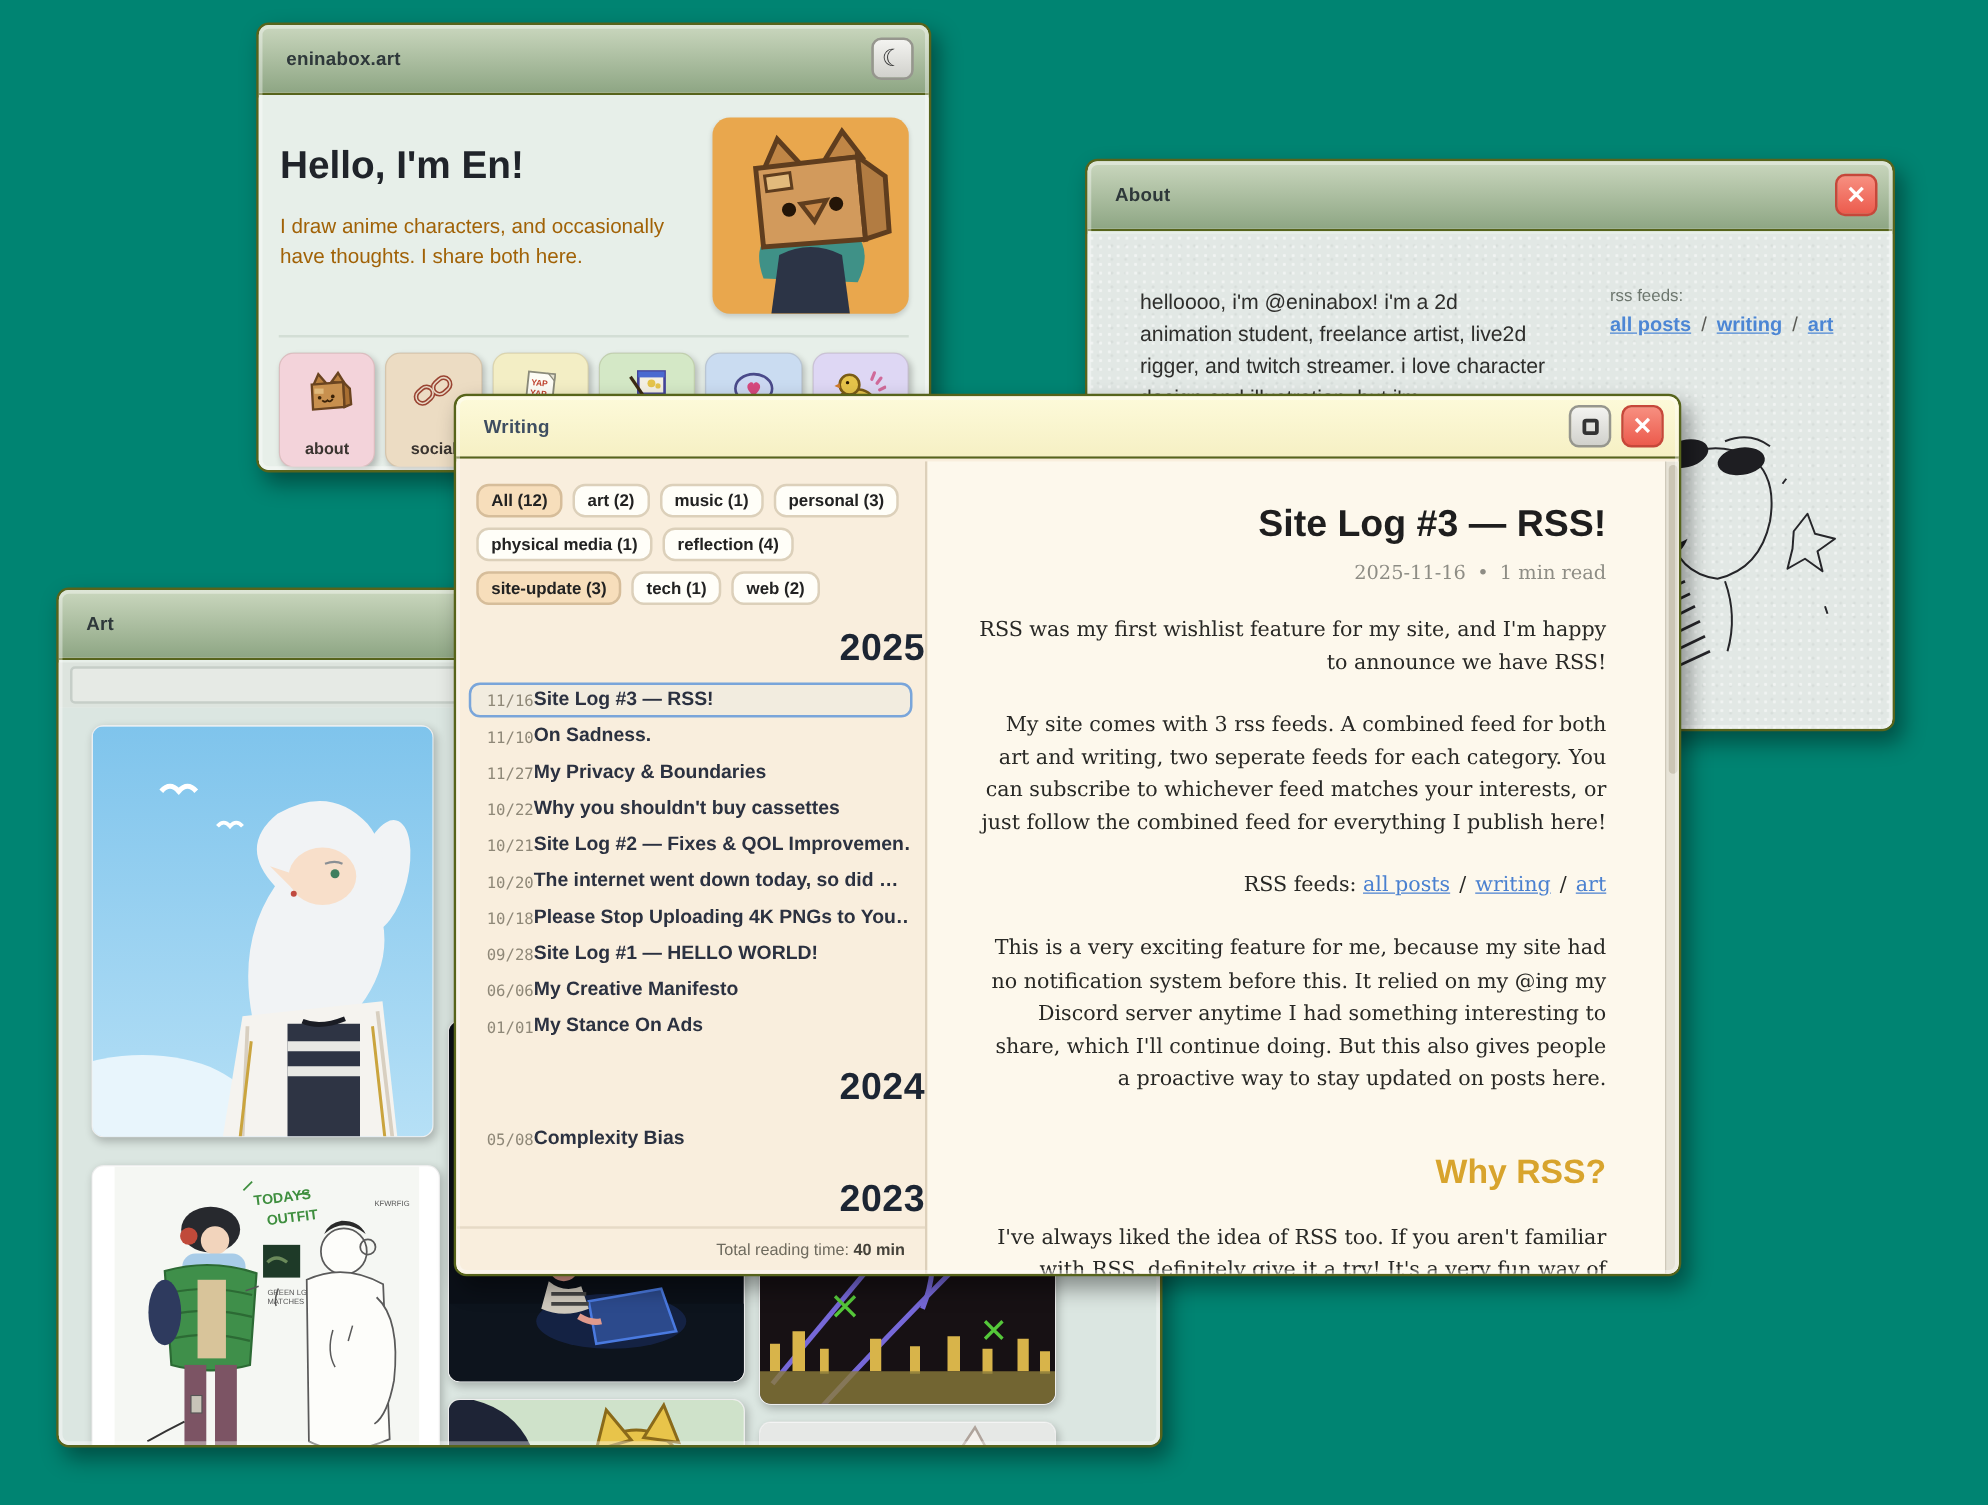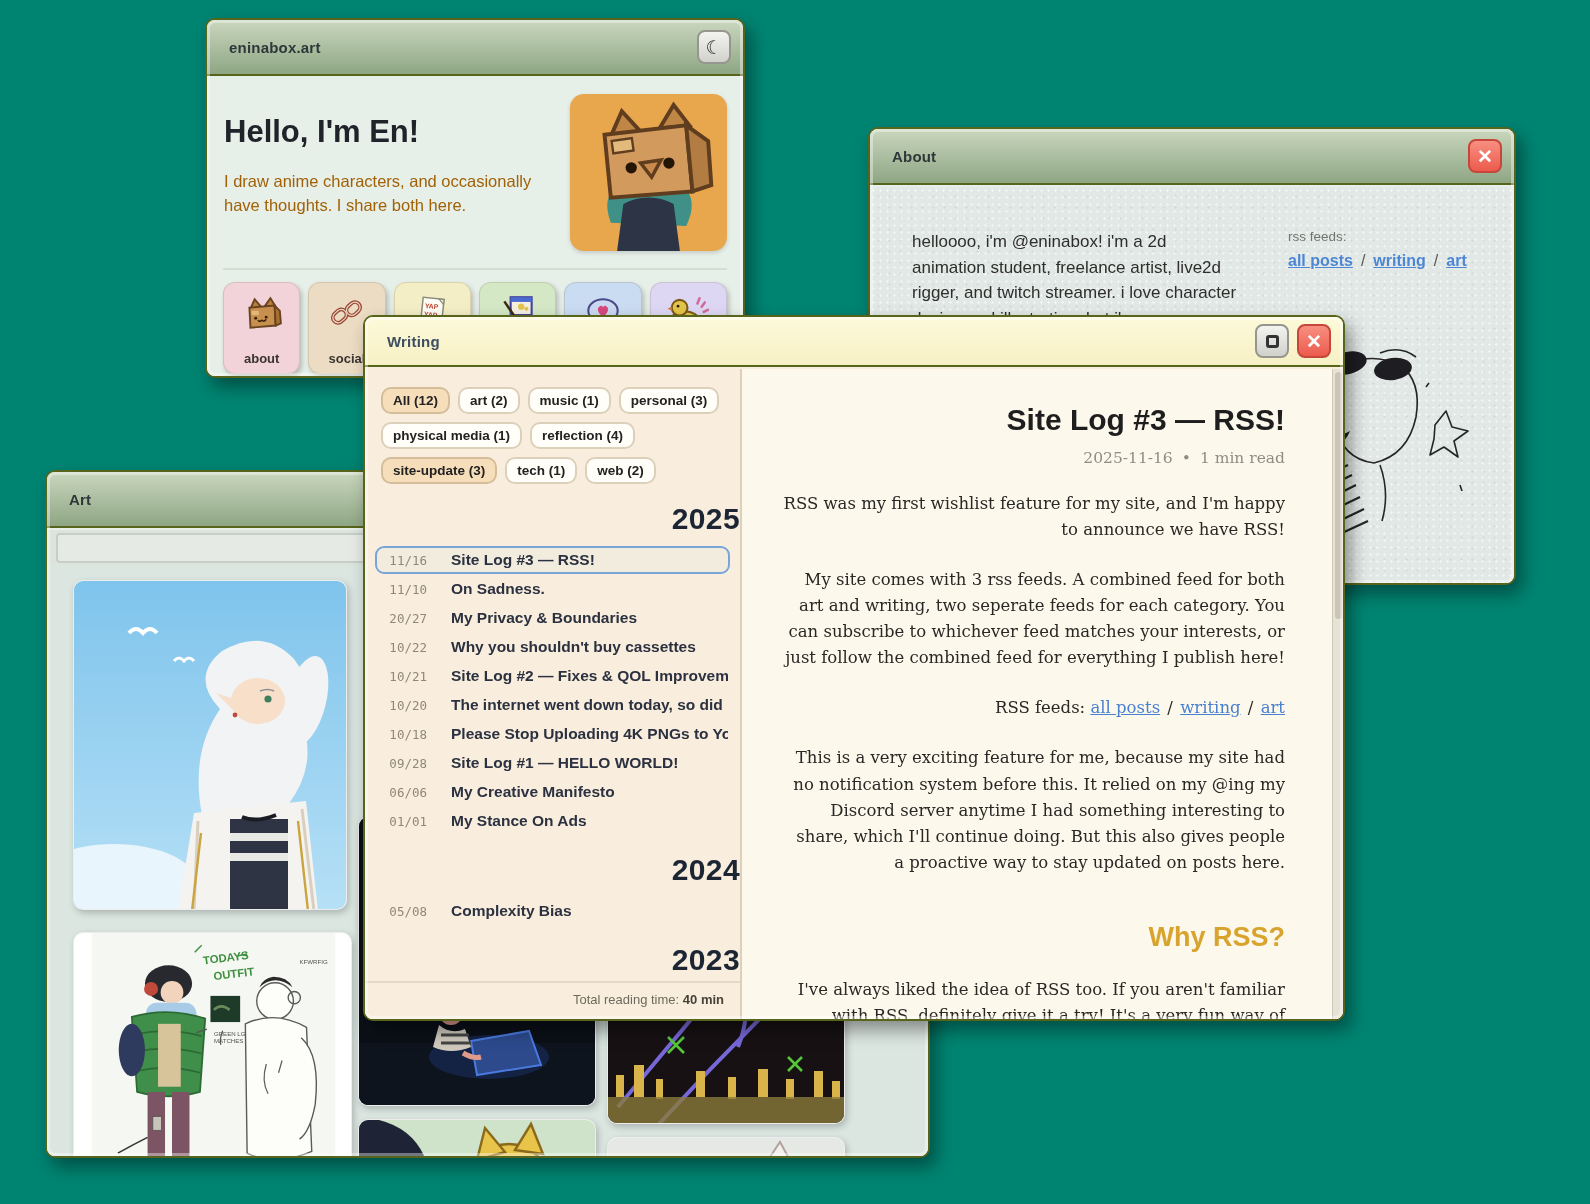--- a/index.html
+++ b/index.html
@@ -75,21 +75,21 @@
   #win-writing { left:363px; top:315px; width:982px; height:706px; z-index:4; background:#f9eedd; }
   #win-writing .w-body { position:absolute; top:52px; left:0; right:0; bottom:0; display:flex;
                          border-radius:0 0 8px 8px; overflow:hidden;text-align:right; }
   .list-panel { width:377px; background:#f9eedd; border-right:2px solid #ddd0ba; position:relative; overflow:hidden; }
   .chips { display:flex; flex-wrap:wrap; gap:8px; padding:18px 14px 0 16px; }
   .chip { border:2px solid #dcd0ba; background:#fffef8; border-radius:10px; padding:4px 10px;
           font-size:13.5px; font-weight:600; color:#222; cursor:pointer; white-space:nowrap; }
   .chip.active { background:#f7debb; border-color:#d6bd9a; }
   .chip.chip-all { font-weight:800; }
   .year { font-size:30px; font-weight:800; color:#1c2533; margin:18px 0 10px 16px; letter-spacing:.4px; }
-  .post { display:flex; align-items:center; gap:24px; padding:3px 10px; margin:1px 10px; border:2px solid transparent;
+  .post { display:flex; align-items:center; gap:0; padding:3px 10px; margin:1px 10px; border:2px solid transparent;
           overflow:hidden; cursor:pointer; }
   .post .d { font-family:"DejaVu Sans Mono", monospace; font-size:12.5px; color:#8f8878; flex:0 0 40px; }
   .post .pt { font-size:15.5px; font-weight:600; color:#2b3140; white-space:nowrap; }
   .post.selected { background:#f2ecdf; border-color:#79a5da; border-radius:9px; }
   .list-footer { position:absolute; bottom:0; left:0; right:0; background:#f9eedd; border-top:2px solid #e6dac6;
                  padding:9px 16px 12px; font-size:13px; color:#6e6a5e; z-index:2; }
   .list-footer b { color:#45423a; }
   .article-panel { flex:1; background:#fdf8ec; position:relative; overflow:hidden; padding:34px 58px 0 40px; }
   .article-panel h1 { font-size:30px; font-weight:800; color:#1e1e1e; }
   .meta { margin-top:12px; font-family:"DejaVu Serif", serif; font-size:15.5px; color:#8e8d85; }
@@ -435,21 +435,21 @@
       <div class="year">2025</div>
       <div class="post selected">
         <span class="d">11/16</span>
         <span class="pt">Site Log #3 — RSS!</span>
       </div>
       <div class="post">
         <span class="d">11/10</span>
         <span class="pt">On Sadness.</span>
       </div>
       <div class="post">
-        <span class="d">20/27</span>
+        <span class="d">11/27</span>
         <span class="pt">My Privacy &amp; Boundaries</span>
       </div>
       <div class="post">
         <span class="d">10/22</span>
         <span class="pt">Why you shouldn't buy cassettes</span>
       </div>
       <div class="post">
         <span class="d">10/21</span>
         <span class="pt">Site Log #2 — Fixes &amp; QOL Improvemen…</span>
       </div>

